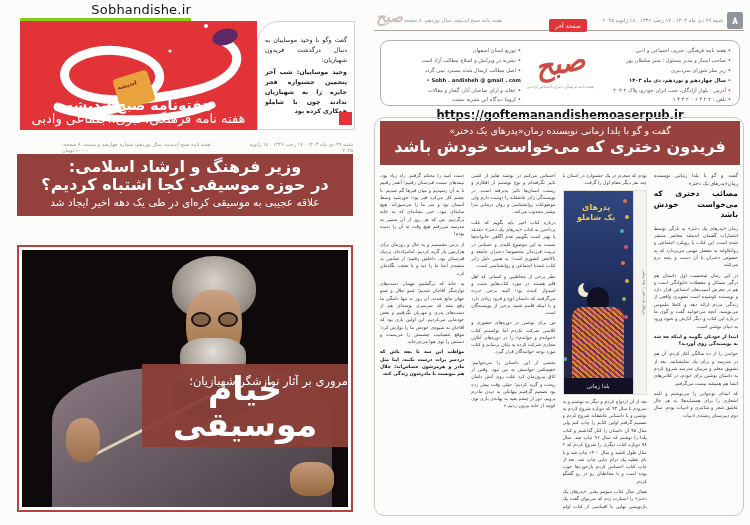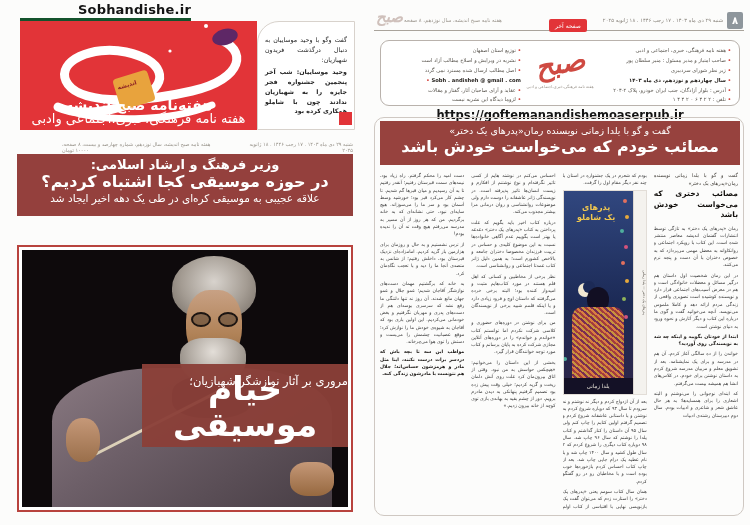--- a/index.html
+++ b/index.html
@@ -1,37 +1,37 @@
 <!DOCTYPE html>
 <html lang="fa" dir="rtl"><head>
 <meta charset="utf-8">
 <style>
   html,body{margin:0;padding:0;background:#ffffff;}
   *{box-sizing:border-box;font-family:"DejaVu Sans",sans-serif;}
   .canvas{position:relative;width:750px;height:525px;background:#fcfcfb;overflow:hidden;direction:rtl;}
   .abs{position:absolute;}
 
   
-  .site-url{left:20px;top:2px;width:171px;height:19px;border-bottom:3px solid #14532d;
-    font-weight:bold;font-size:13px;color:#141414;direction:ltr;text-align:right;letter-spacing:.2px;}
+  .site-url{left:20px;top:2px;width:171px;height:19px;border-bottom:3px solid #84cc16;
+    font-weight:normal;font-size:13px;color:#141414;direction:ltr;text-align:right;letter-spacing:.2px;}
   .masthead{left:20px;top:21px;width:237px;height:109px;background:#e23438;overflow:hidden;}
   .mh-hidden{position:absolute;opacity:0;font-size:1px;}
   .mh-gold-label{left:97px;top:60px;transform:rotate(-16deg);font-size:6px;font-weight:bold;color:#8c2024;}
   .mh-title{right:8px;bottom:17px;left:8px;color:#fff;font-weight:bold;font-size:14px;text-align:center;}
   .mh-sub{right:8px;bottom:4px;left:8px;color:#fff;font-size:13px;text-align:center;}
   .teaser{left:257px;top:21px;width:98px;height:109px;background:#fff;border:1px solid #d8d2cc;
     border-radius:22px 0 0 0;padding:13px 7px 4px 7px;color:#222;}
   .teaser .kicker{font-size:6.3px;line-height:1.55;text-align:justify;}
   .teaser .title{font-size:6.3px;line-height:1.55;font-weight:bold;text-align:justify;margin-top:3px;}
   .red-square{left:339px;top:112px;width:13px;height:13px;background:#e23438;}
   .dl{top:141px;font-size:5px;color:#979289;}
   .dl-left{left:62px;width:158px;text-align:left;}
   .dl-right{left:243px;width:110px;text-align:right;}
   .headline{left:17px;top:154px;width:336px;height:62px;background:#94403d;color:#fff;text-align:center;padding-top:3px;}
-  .hl-kicker{font-size:13px;font-weight:bold;line-height:1.2;}
+  .hl-kicker{font-size:16px;font-weight:bold;line-height:1.2;}
   .hl-title{font-size:16px;font-weight:bold;line-height:1.15;}
   .hl-sub{font-size:10.5px;line-height:1.3;margin-top:1px;}
   .photo-frame{left:17px;top:245px;width:336px;height:267px;border:2px solid #b8433e;background:#fff;padding:3px;}
   .photo{position:relative;width:100%;height:100%;background:#0e0a0c;overflow:hidden;}
   .photo div{position:absolute;}
   .ph-jacket{left:30px;top:118px;width:280px;height:140px;z-index:1;
     background:linear-gradient(145deg,#8a7a82 0%,#6d5f68 40%,#473d44 100%);border-radius:38% 34% 0 0;}
   .ph-shirt{left:150px;top:126px;width:80px;height:42px;background:#17121a;border-radius:40%;z-index:2;}
   .ph-hair{left:150px;top:6px;width:84px;height:64px;z-index:3;
     background:radial-gradient(ellipse at 50% 40%,#d8d3cd 0%,#a49c93 55%,#6e665e 100%);border-radius:50% 50% 45% 45%;}
@@ -189,21 +189,21 @@
       <div class="line">لزوما دیدگاه این نشریه نیست</div>
     </div>
   </div>
 
   <div class="abs rp-url">https://goftemanandishemoaserpub.ir</div>
 
   <div class="abs rp-body-border"></div>
 
   <div class="abs rp-banner">
     <div class="bn-kicker">گفت و گو با یلدا زمانی نویسنده رمان«پدرهای یک دختر»</div>
-    <div class="bn-title">مصائب خودم که می‌خواست خودش باشد</div>
+    <div class="bn-title">فریدون دختری که می‌خواست خودش باشد</div>
   </div>
 
   <div class="abs rp-columns">
     <div class="col">
       <div class="col-kicker">گفت و گو با یلدا زمانی نویسنده رمان«پدرهای یک دختر»</div>
       <div class="col-heading">مصائب دختری که می‌خواست خودش باشد</div>
       <p>رمان «پدرهای یک دختر» به تازگی توسط انتشارات گفتمان اندیشه معاصر منتشر شده است. این کتاب با رویکرد اجتماعی و روانکاوانه به معضل مهمی می‌پردازد که به خصوص دختران با آن دست و پنجه نرم می‌کنند.</p>
       <p>در این رمان شخصیت اول داستان هم درگیر مسائل و معضلات خانوادگی است و هم در معرض آسیب‌های اجتماعی قرار دارد و نویسنده کوشیده است تصویری واقعی از زندگی مردم ارائه دهد و کاملا ملموس می‌نویسد. آنچه می‌خوانید گفت و گوی ما درباره این کتاب و دیگر آثارش و نحوه ورود به دنیای نوشتن است.</p>
       <p class="q">ابتدا از خودتان بگویید و اینکه چه شد به نویسندگی روی آوردید؟</p>
       <p>خواندن را از ده سالگی آغاز کردم، آن هم در مدرسه و برای یک نمایشنامه. بعد از تشویق معلم و مربیان مدرسه شروع کردم به داستان نوشتن برای خودم، در کلاس‌های انشا هم همیشه بیست می‌گرفتم.</p>

